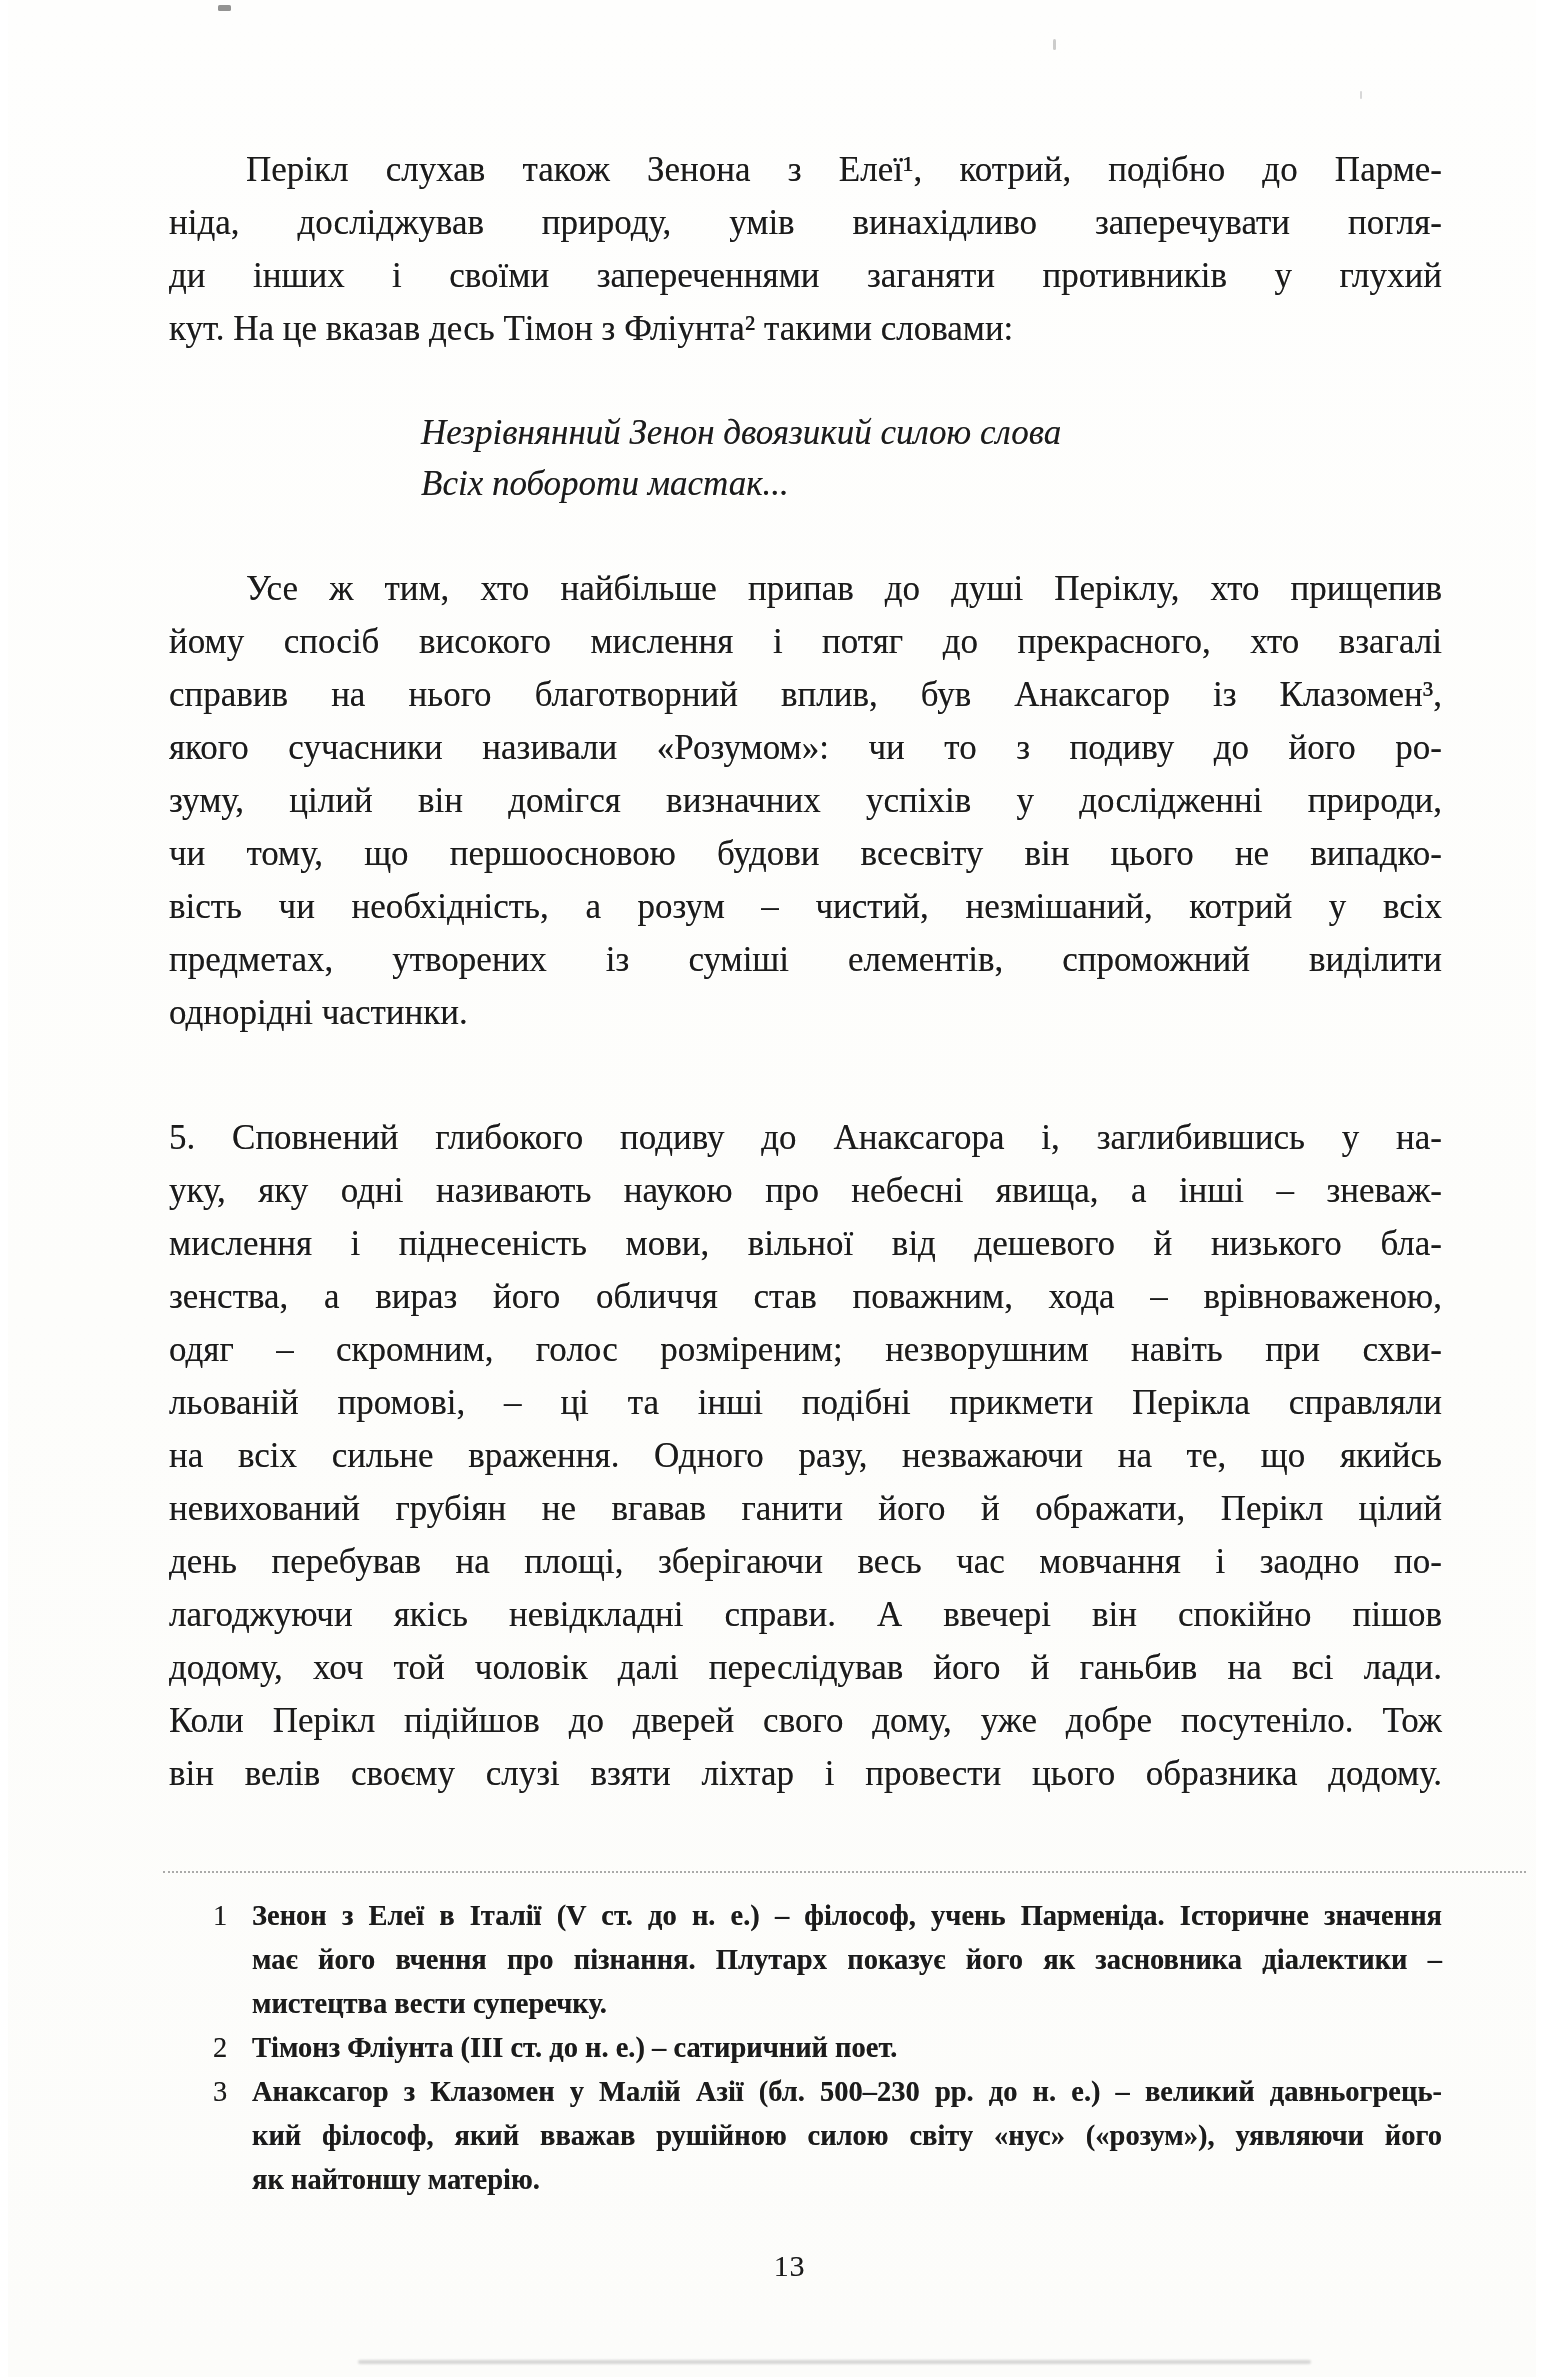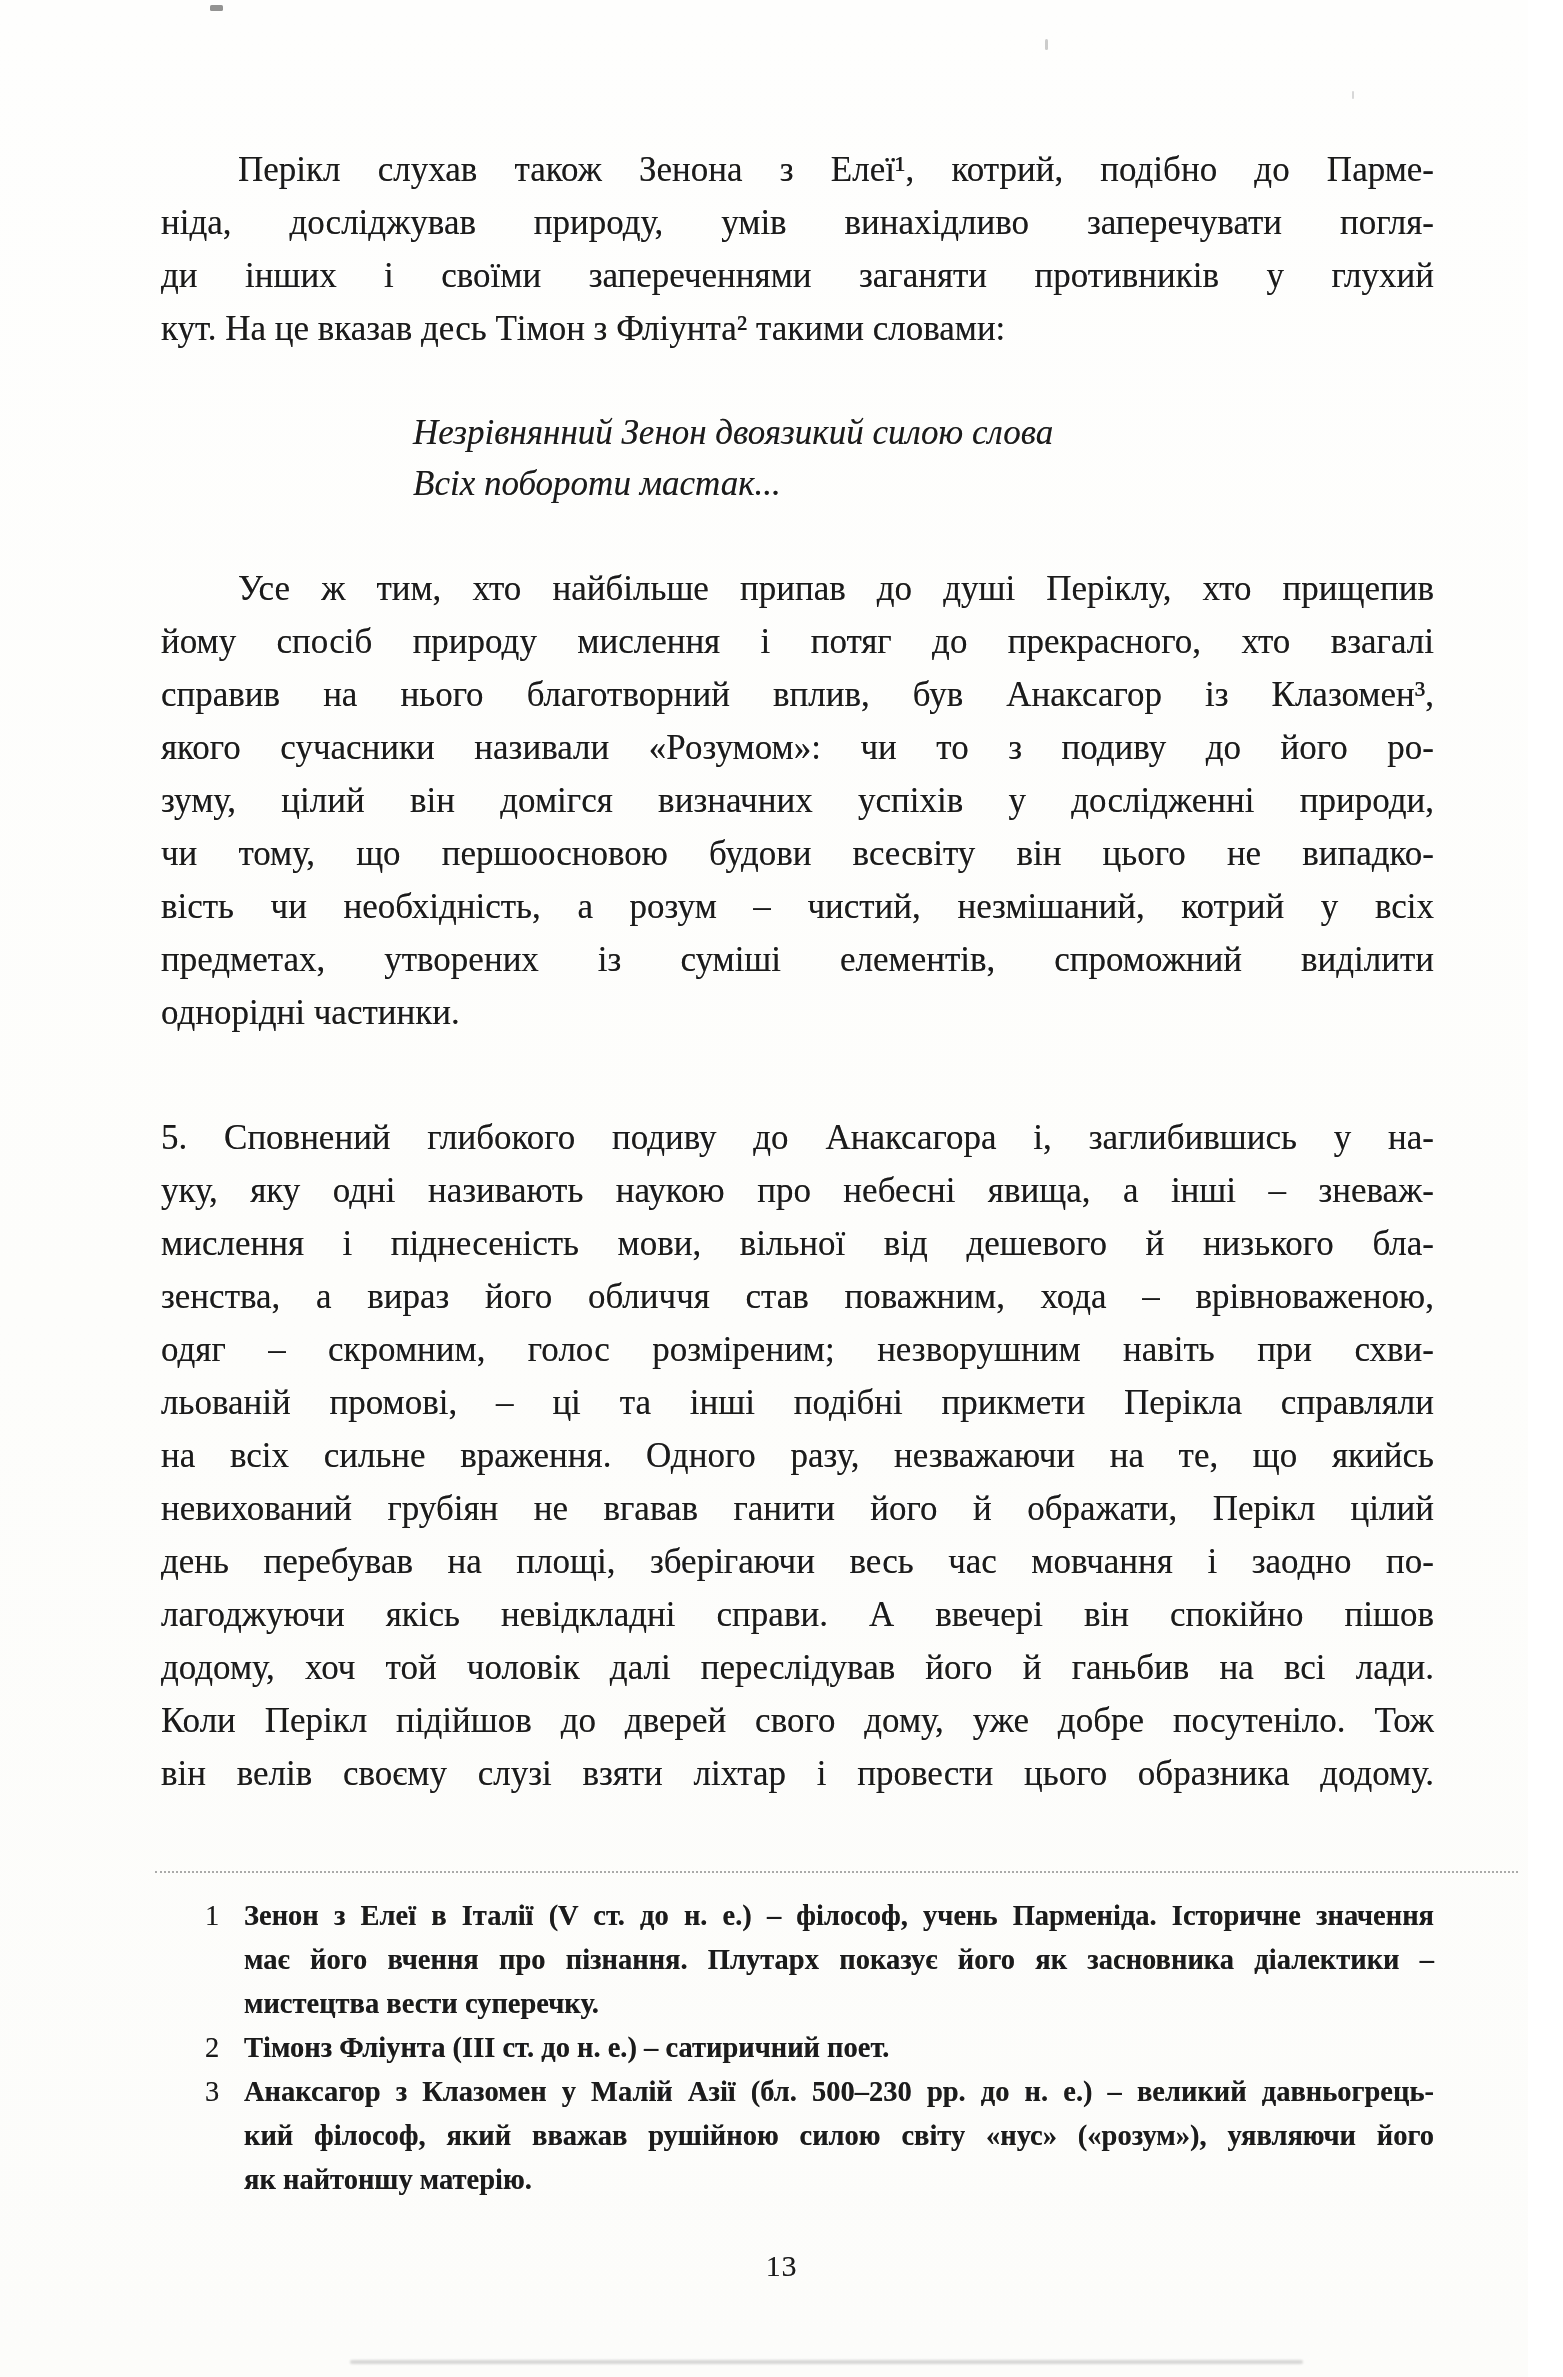--- a/index.html
+++ b/index.html
@@ -4,20 +4,21 @@
 <style>
   html, body { margin: 0; padding: 0; background: #ffffff; }
   .page {
     position: relative;
     width: 1528px;
     height: 2377px;
     background: linear-gradient(180deg, #fefefd 0%, #fdfdfb 55%, #fcfcfa 100%);
     font-family: "Liberation Serif", serif;
     color: #1b1b1b;
     overflow: hidden;
+    margin-left: 8px;
   }
   .block {
     position: absolute;
     left: 161px;
     width: 1273px;
   }
   .para { font-size: 35px; line-height: 53px; }
   .para .jline,
   .fn-lines .jline {
     text-align: justify;
@@ -99,21 +100,21 @@
       <div class="jline">кут. На це вказав десь Тімон з Фліунта² такими словами:</div>
     </div>
 
   <div class="block verse" style="top:407px">
       <div class="jline">Незрівнянний Зенон двоязикий силою слова</div>
       <div class="jline">Всіх побороти мастак...</div>
     </div>
 
   <div class="block para indent" style="top:562px">
       <div class="jline">Усе ж тим, хто найбільше припав до душі Періклу, хто прищепив</div>
-      <div class="jline">йому спосіб природу мислення і потяг до прекрасного, хто взагалі</div>
+      <div class="jline">йому спосіб високого мислення і потяг до прекрасного, хто взагалі</div>
       <div class="jline">справив на нього благотворний вплив, був Анаксагор із Клазомен³,</div>
       <div class="jline">якого сучасники називали «Розумом»: чи то з подиву до його ро-</div>
       <div class="jline">зуму, цілий він домігся визначних успіхів у дослідженні природи,</div>
       <div class="jline">чи тому, що першоосновою будови всесвіту він цього не випадко-</div>
       <div class="jline">вість чи необхідність, а розум – чистий, незмішаний, котрий у всіх</div>
       <div class="jline">предметах, утворених із суміші елементів, спроможний виділити</div>
       <div class="jline">однорідні частинки.</div>
     </div>
 
   <div class="block para full-last" style="top:1111px">

